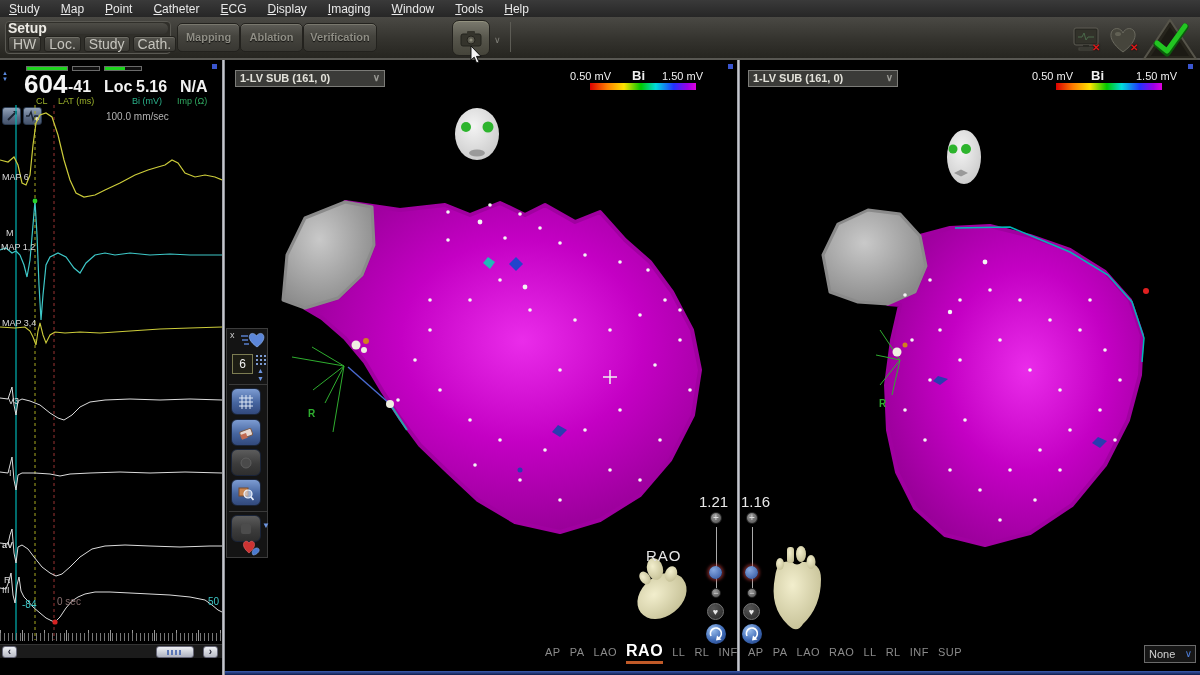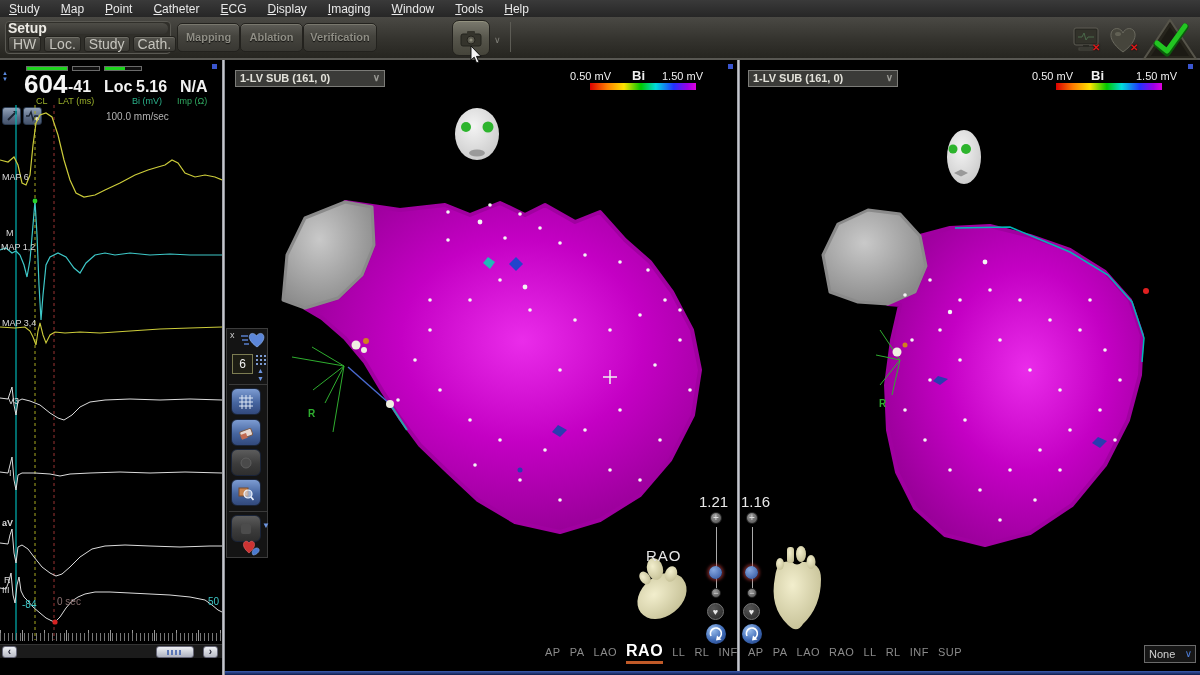--- a/index.html
+++ b/index.html
@@ -228,21 +228,21 @@
       <path d="M0,483 L6,484 L9,476 L11,468 L13,490 L15,498 L17,480 L19,472 L21,486 L24,492 L28,496 L33,502 L40,508 L46,513 L52,516 L55,517 L60,512 L66,503 L72,496 L78,492 L85,489 L95,487 L110,487 L130,488 L150,489 L170,490 L190,492 L205,495 L212,500 L218,505 L222,507" stroke="#dcdcdc" fill="none" stroke-width="1"></path>
       <circle cx="55" cy="517" r="2.6" fill="#d62222"></circle>
     </svg>
     <div id="trace-labels">
         <span class="trace-label" style="left: 2px; top: 110px;">MAP 6</span>
         <span class="trace-label" style="left: 6px; top: 166px;">M</span>
         <span class="trace-label" style="left: 1px; top: 180px;">MAP 1,2</span>
         <span class="trace-label" style="left: 2px; top: 256px;">MAP 3,4</span>
         <span class="trace-label" style="left: 8px; top: 334px;">V3</span>
         <span class="trace-label" style="left: 9px; top: 406px;">I</span>
-        <span class="trace-label" style="left: 2px; top: 456px; font-weight: bold;">aV</span>
+        <span class="trace-label" style="left: 2px; top: 478px; font-weight: bold;">aV</span>
         <span class="trace-label" style="left: 4px; top: 513px;">R</span>
         <span class="trace-label" style="left: 2px; top: 523px;">III</span>
       </div>
     <span class="abs" style="left:22px;top:537px;color:#3ec8c8;font-size:10px">-84</span>
     <span class="abs" style="left:57px;top:534px;color:#8a7070;font-size:10px">0 sec</span>
     <span class="abs" style="left:208px;top:534px;color:#3ec8c8;font-size:10px">50</span>
 
     <div id="ruler-big"></div>
     <div id="ruler"></div>
     <div id="hscroll">

